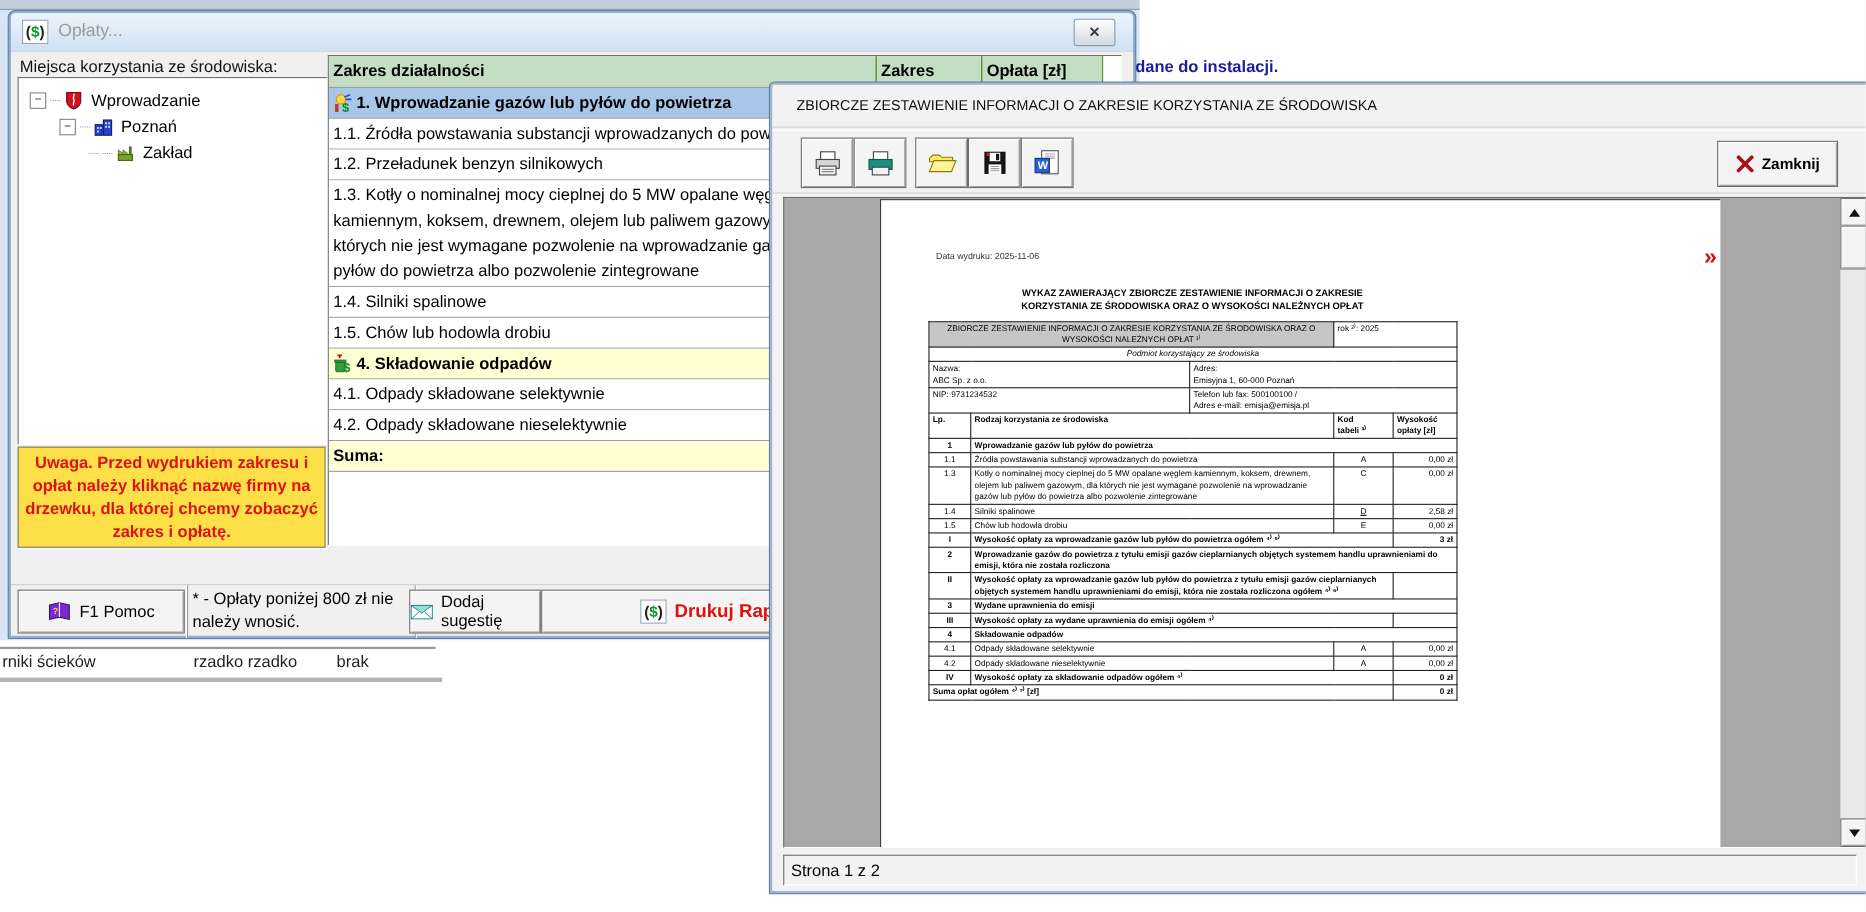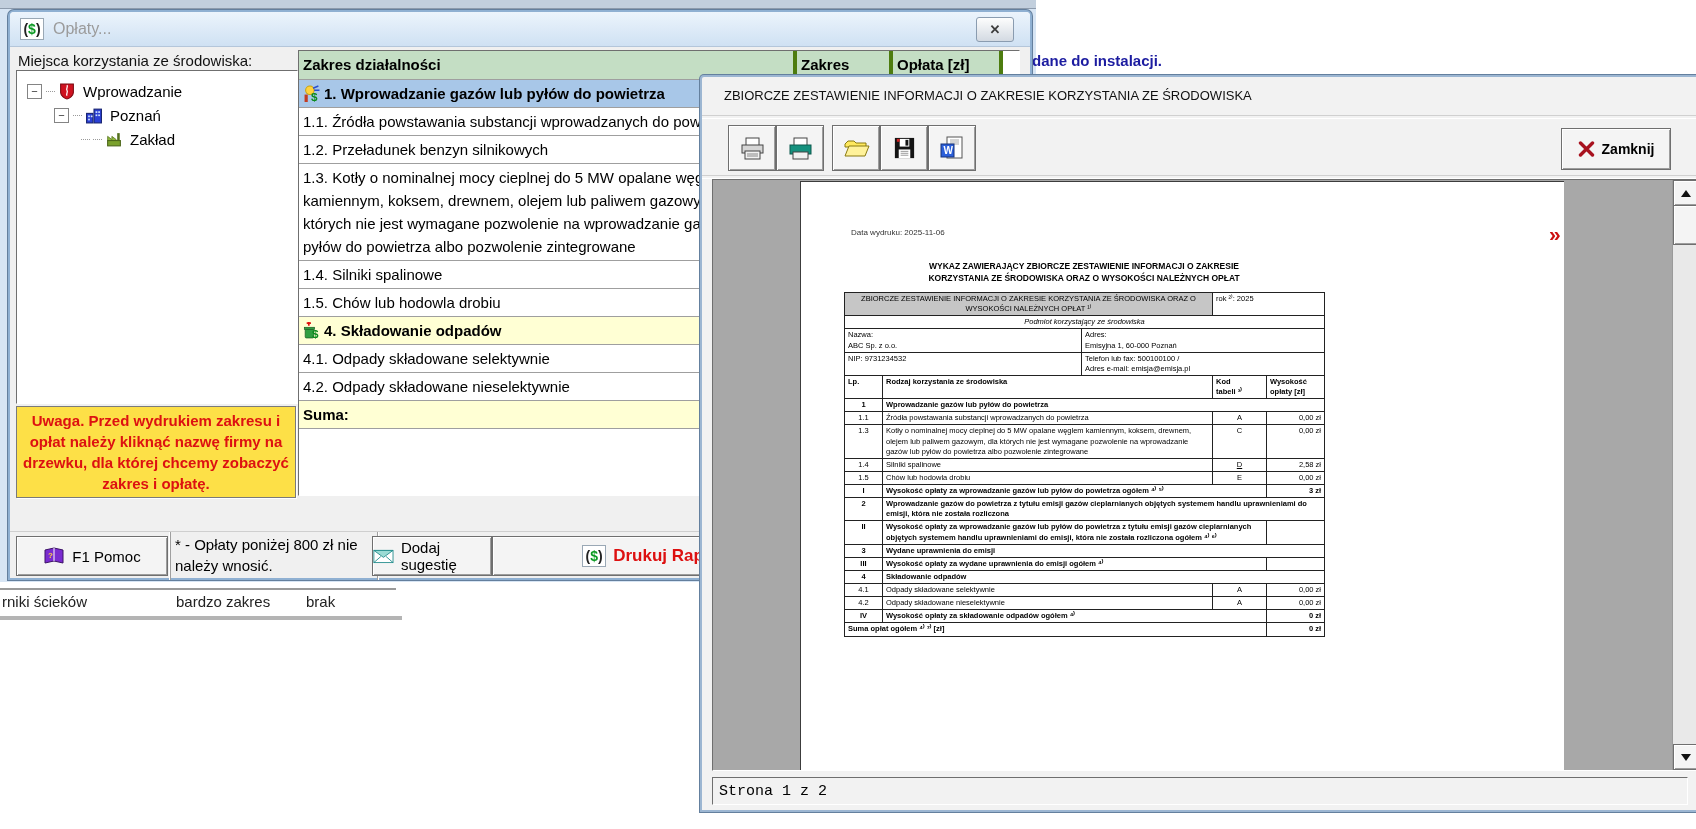--- a/index.html
+++ b/index.html
@@ -47,21 +47,21 @@
   .tree-ico{width:20px;height:17px;margin-right:5px;display:inline-flex;}
   .w1-warning{position:absolute;left:6px;top:394px;width:280px;height:92px;background:#fde047;
         border:1px solid #7a7a7a;box-shadow:1px 1px 0 #fff;display:flex;align-items:center;justify-content:center;
         text-align:center;color:#dd1111;font-weight:bold;font-size:15px;line-height:21px;padding:2px 6px;box-sizing:border-box;}
   
   .w1-table{position:absolute;left:288px;top:38px;width:720px;height:444px;background:#fff;}
   .t-row{display:flex;border-bottom:1px solid #9f9f9f;background:#fff;min-height:26px;align-items:stretch;font-size:15px;}
   .t-head{background:#c4dec4;font-weight:bold;}
   .t-sel{background:#a8c7e8;font-weight:bold;}
   .t-sec{background:#ffffd4;font-weight:bold;}
-  .tc{padding:2px 4px;box-sizing:border-box;border-right:4px solid #4d7c0f;display:flex;align-items:flex-start;gap:3px;line-height:23px;}
+  .tc{padding:2px 4px;box-sizing:border-box;border-right:1px solid #4d7c0f;display:flex;align-items:flex-start;gap:3px;line-height:23px;}
   .tc1{width:498px;}
   .tc2{width:96px;}
   .tc3{width:110px;}
   .tc4{flex:1;border-right:none;}
   .row-ico{width:18px;height:17px;margin-top:3px;flex:none;display:inline-flex;}
   
   .w1-footer{position:absolute;left:0;bottom:0;right:0;height:46px;border-top:1px solid #cfcfcf;}
   .btn-help{position:absolute;left:6px;top:4px;width:150px;height:38px;font-size:15px;}
   .foot-note{position:absolute;left:160px;top:0px;width:198px;height:44px;font-size:15px;line-height:21px;
         border-left:1px solid #9f9f9f;border-right:1px solid #9f9f9f;padding:2px 4px;box-shadow:1px 0 0 #fff,-1px 0 0 #fff;}
@@ -92,32 +92,32 @@
   .bold{font-weight:bold !important;}
   .ital{font-style:italic;text-align:center !important;}
   .kod-u{text-decoration:underline;}
   
   .vscroll{position:absolute;right:0;top:0;width:24px;height:590px;background:#e9e9e9;border-left:1px solid #9a9a9a;}
   .sb-btn{position:absolute;left:0;width:23px;height:24px;}
   .sb-thumb{position:absolute;left:0;top:25px;width:23px;height:38px;}
   .tri-up{width:0;height:0;border-left:5px solid transparent;border-right:5px solid transparent;border-bottom:7px solid #111;}
   .tri-down{width:0;height:0;border-left:5px solid transparent;border-right:5px solid transparent;border-top:7px solid #111;}
   .w2-status{position:absolute;left:10px;top:700px;width:976px;height:28px;font-size:15px;
-        display:flex;align-items:center;padding-left:6px;box-sizing:border-box;background:#f2f2f2;font-family:Liberation Mono, monospace;}
+        display:flex;align-items:center;padding-left:6px;box-sizing:border-box;background:#f2f2f2;}
 </style>
 </head>
 <body>
 
 <div class="bg-blue"></div>
 <div class="bg-topstrip"></div>
 <div class="bg-note">dane do instalacji.</div>
 <div class="bg-rule1"></div>
 <div class="bg-rule2"></div>
 <span class="bg-word" style="left:2px">rniki ścieków</span>
-<span class="bg-word" style="left:176px">bardzo zakres</span>
+<span class="bg-word" style="left:176px">rzadko rzadko</span>
 <span class="bg-word" style="left:306px">brak</span>
 <span class="bg-chevron">»</span>
 
 <div class="win1">
   <div class="w1-titlebar">
     <span class="dollar-icon">
         <i>(</i>
         <b>$</b>
         <i>)</i>
       </span>

